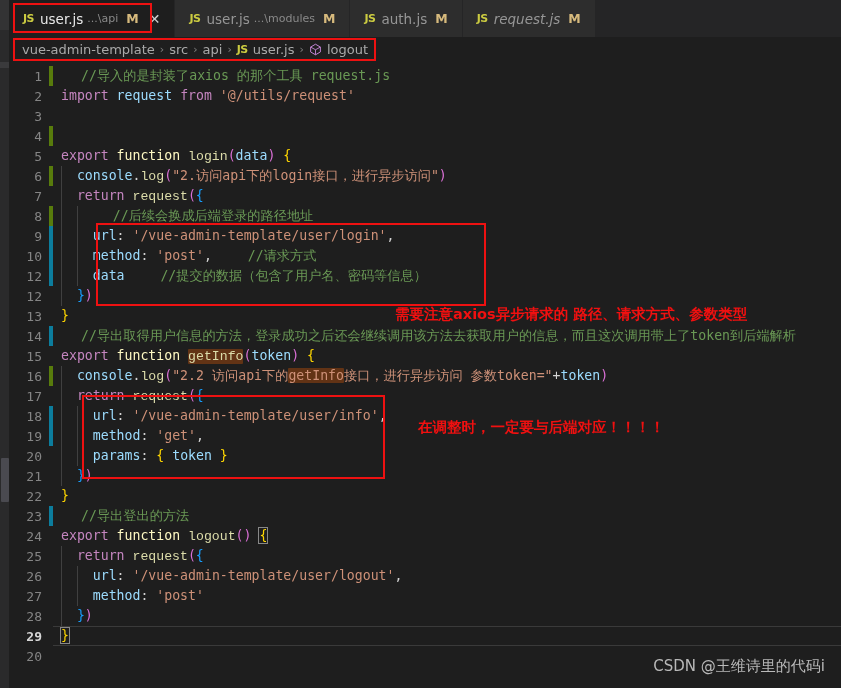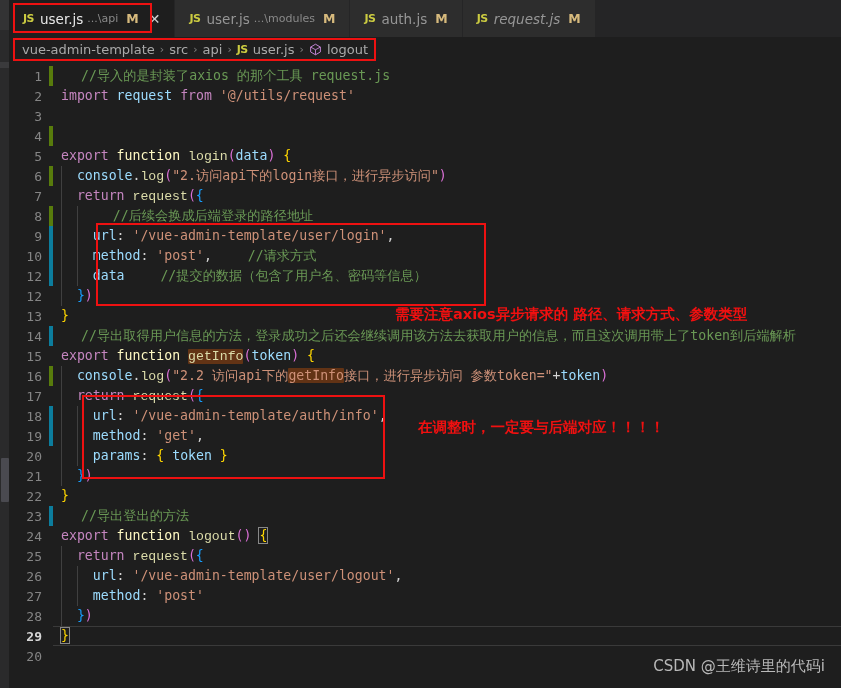--- a/index.html
+++ b/index.html
@@ -360,21 +360,21 @@
       <span class="ln">17</span>
       <span class="git"></span>
       <span class="ig" style="left: 52px;"></span>
       <span class="codetext"><span class="c-plain">  </span><span class="c-key">return</span><span class="c-plain"> </span><span class="c-fn">request</span><span class="c-paren1">(</span><span class="c-paren2">{</span></span>
     </div>
     <div class="code-row">
       <span class="ln">18</span>
       <span class="git mod"></span>
       <span class="ig" style="left: 52px;"></span>
       <span class="ig" style="left: 67.86px;"></span>
-      <span class="codetext"><span class="c-plain">    </span><span class="c-prop">url</span><span class="c-plain">: </span><span class="c-str">'/vue-admin-template/auth/info'</span><span class="c-plain">,</span></span>
+      <span class="codetext"><span class="c-plain">    </span><span class="c-prop">url</span><span class="c-plain">: </span><span class="c-str">'/vue-admin-template/user/info'</span><span class="c-plain">,</span></span>
     </div>
     <div class="code-row">
       <span class="ln">19</span>
       <span class="git mod"></span>
       <span class="ig" style="left: 52px;"></span>
       <span class="ig" style="left: 67.86px;"></span>
       <span class="codetext"><span class="c-plain">    </span><span class="c-prop">method</span><span class="c-plain">: </span><span class="c-str">'get'</span><span class="c-plain">,</span></span>
     </div>
     <div class="code-row">
       <span class="ln">20</span>

